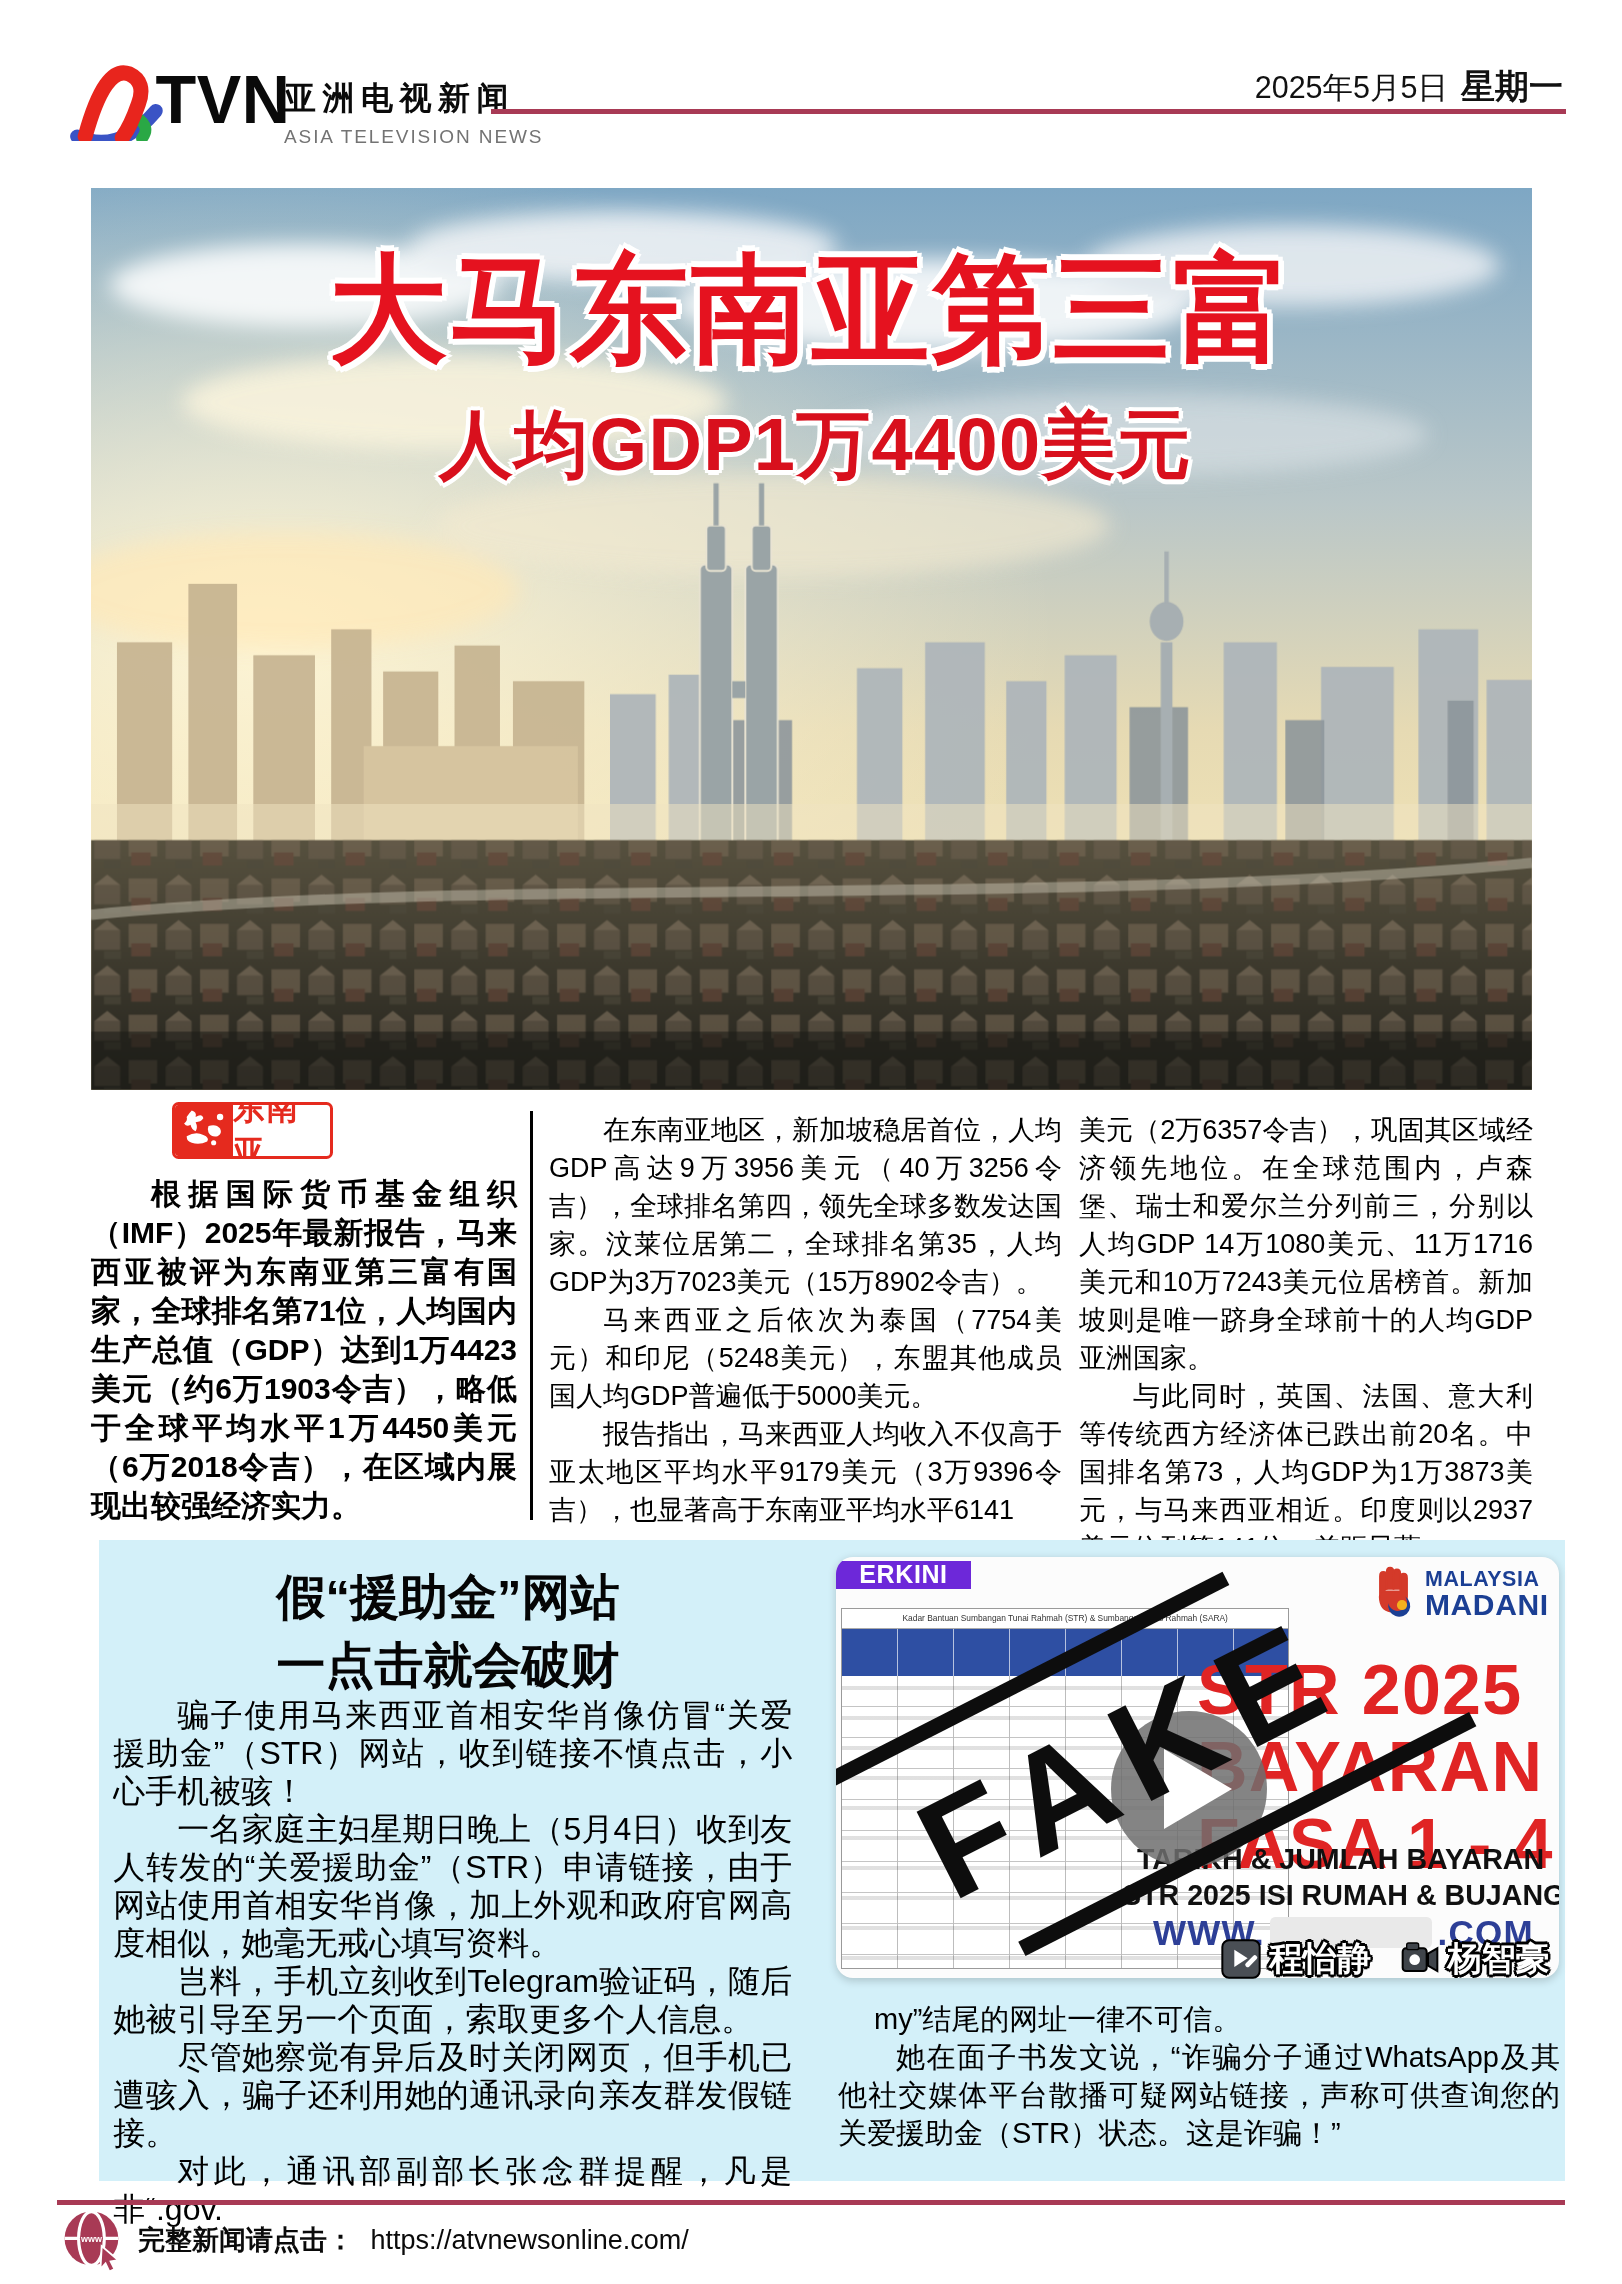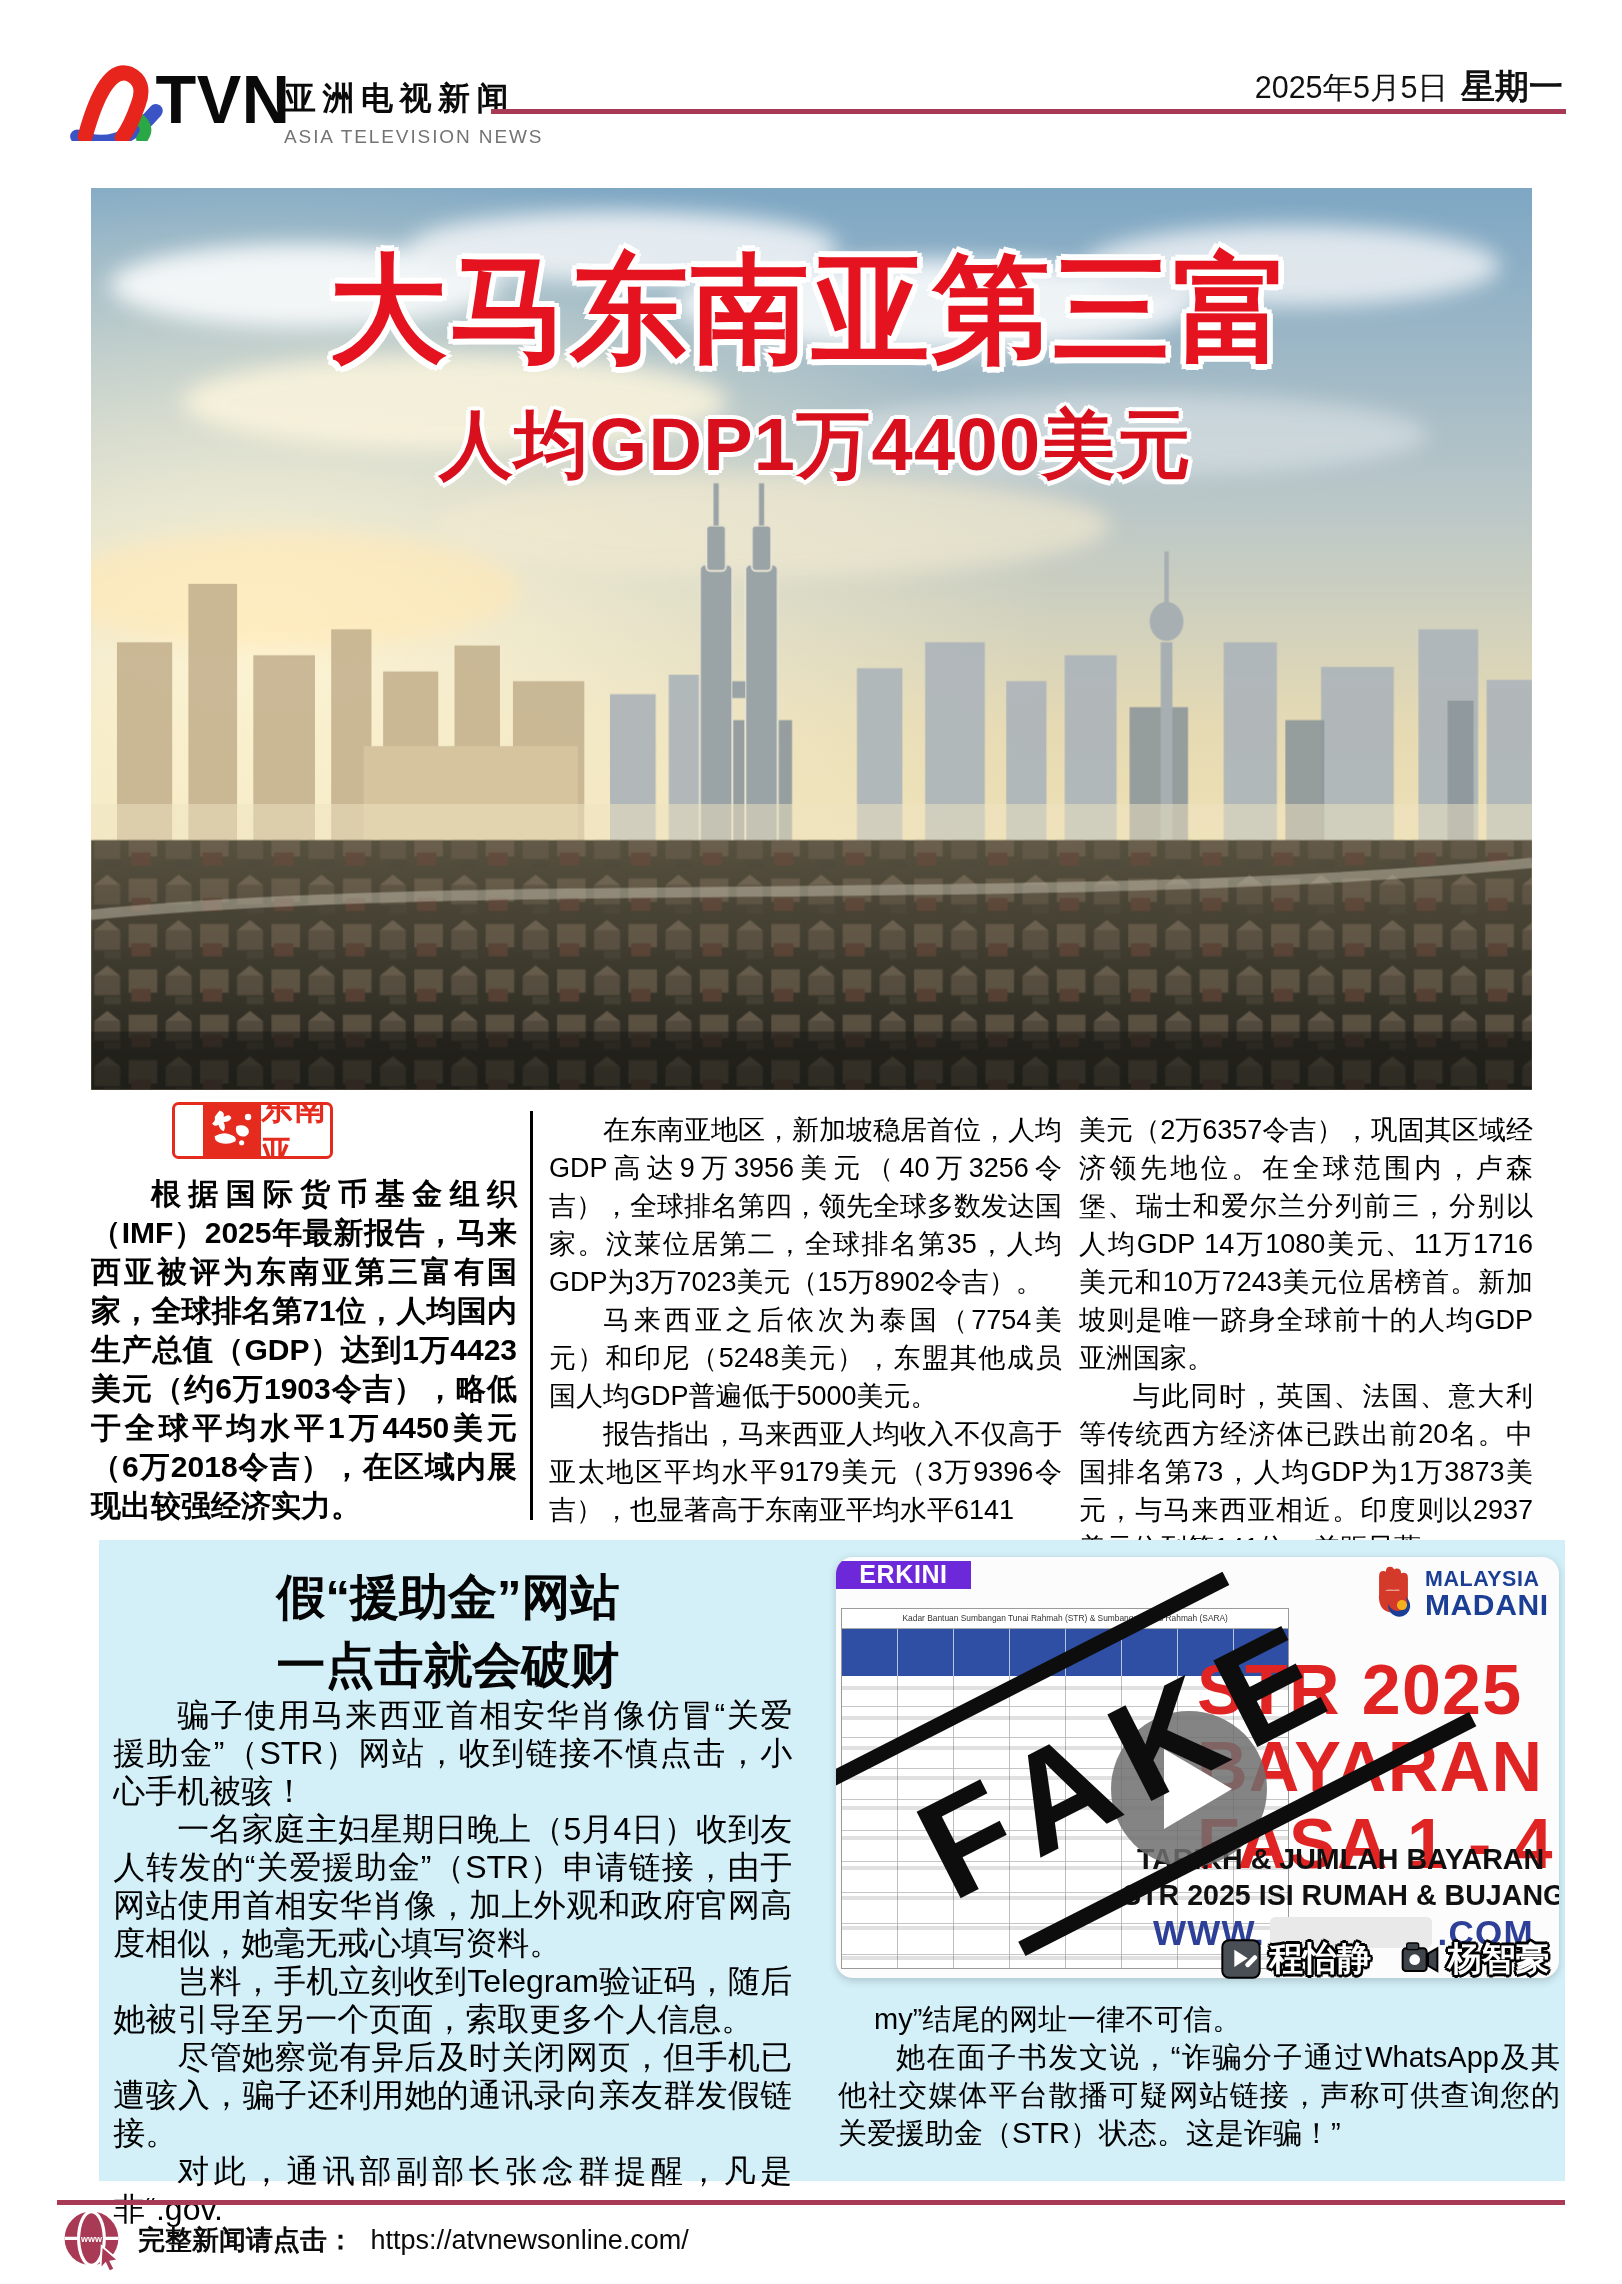--- a/index.html
+++ b/index.html
@@ -38,21 +38,21 @@
   .hero h2{
     position:absolute;left:4px;top:208px;width:100%;text-align:center;
     font-size:74px;font-weight:900;letter-spacing:1.3px;color:#d8101d;
     text-shadow:-4.5px 0 0 #fff,4.5px 0 0 #fff,0 -4.5px 0 #fff,0 4.5px 0 #fff,
       -3.2px -3.2px 0 #fff,3.2px -3.2px 0 #fff,-3.2px 3.2px 0 #fff,3.2px 3.2px 0 #fff;
   }
   
   .story{position:absolute;left:0;top:1097px;width:1623px;height:448px;}
   .badge{
     position:absolute;left:172px;top:5.2px;width:161px;height:57px;display:flex;
-    border:3.9px solid var(--badge-red);border-radius:6.5px;background:#fff;overflow:hidden;padding-left:28px;
+    border:3.9px solid var(--badge-red);border-radius:6.5px;background:#fff;overflow:hidden;
   }
   .badge .map{width:58px;background:var(--badge-red);display:flex;align-items:center;justify-content:center;}
   .badge .map svg{width:48px;height:45px;}
   .badge .lbl{flex:1;display:flex;align-items:center;justify-content:center;
     color:var(--badge-red);font-size:32px;font-weight:900;letter-spacing:1.3px;}
   .col{position:absolute;text-align:justify;}
   .col p{text-indent:2em;}
   .col p.noindent{text-indent:0;}
   .col1{left:91px;top:77px;width:426px;font-size:30px;line-height:39px;font-weight:700;}
   .coldiv{position:absolute;left:530px;top:14.3px;width:3.2px;height:409px;background:#000;}

